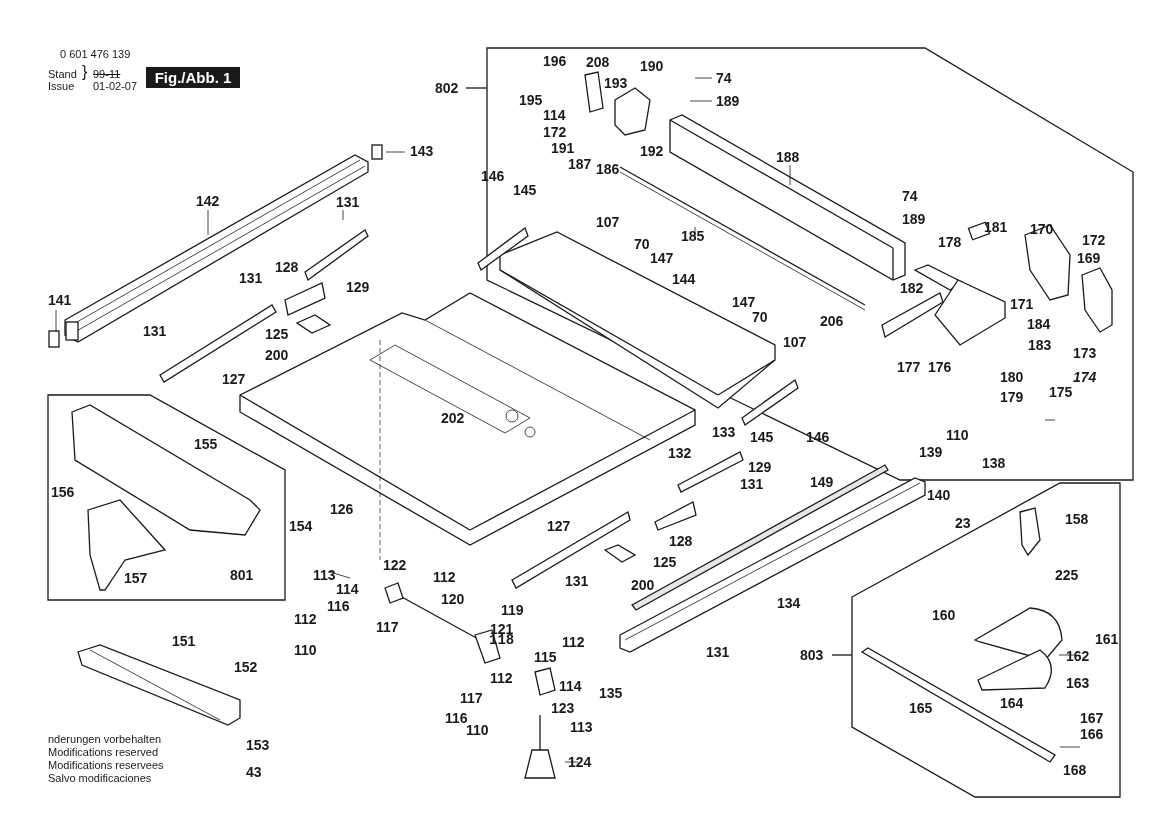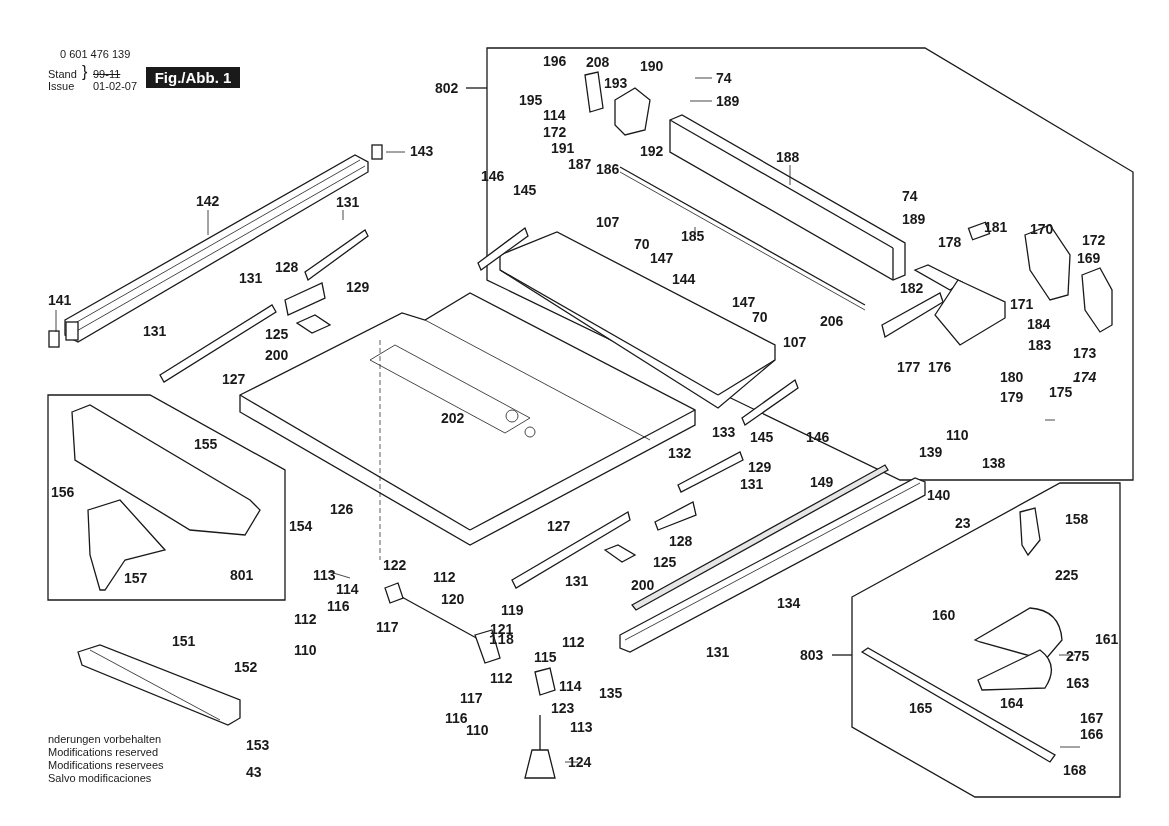--- a/index.html
+++ b/index.html
@@ -243,21 +243,21 @@
 <div class="lbl" style="left:294px; top:612px;">112</div>
 <div class="lbl" style="left:469px; top:603px;margin-left:32px;">119</div>
 <div class="lbl" style="left:777px; top:596px;">134</div>
 <div class="lbl" style="left:932px; top:608px;">160</div>
 <div class="lbl" style="left:1095px; top:632px;">161</div>
 <div class="lbl" style="left:294px; top:643px;">110</div>
 <div class="lbl" style="left:490px; top:622px;">121</div>
 <div class="lbl" style="left:489px; top:633px;font-family:Liberation Mono, monospace;">118</div>
 <div class="lbl" style="left:562px; top:635px;">112</div>
 <div class="lbl" style="left:706px; top:645px;">131</div>
-<div class="lbl" style="left:1066px; top:649px;">275</div>
+<div class="lbl" style="left:1066px; top:649px;">162</div>
 <div class="lbl" style="left:172px; top:634px;">151</div>
 <div class="lbl" style="left:234px; top:660px;">152</div>
 <div class="lbl" style="left:534px; top:650px;">115</div>
 <div class="lbl" style="left:490px; top:671px;">112</div>
 <div class="lbl" style="left:559px; top:679px;">114</div>
 <div class="lbl" style="left:1066px; top:676px;">163</div>
 <div class="lbl" style="left:599px; top:686px;">135</div>
 <div class="lbl" style="left:460px; top:691px;">117</div>
 <div class="lbl" style="left:551px; top:701px;">123</div>
 <div class="lbl" style="left:909px; top:701px;">165</div>

